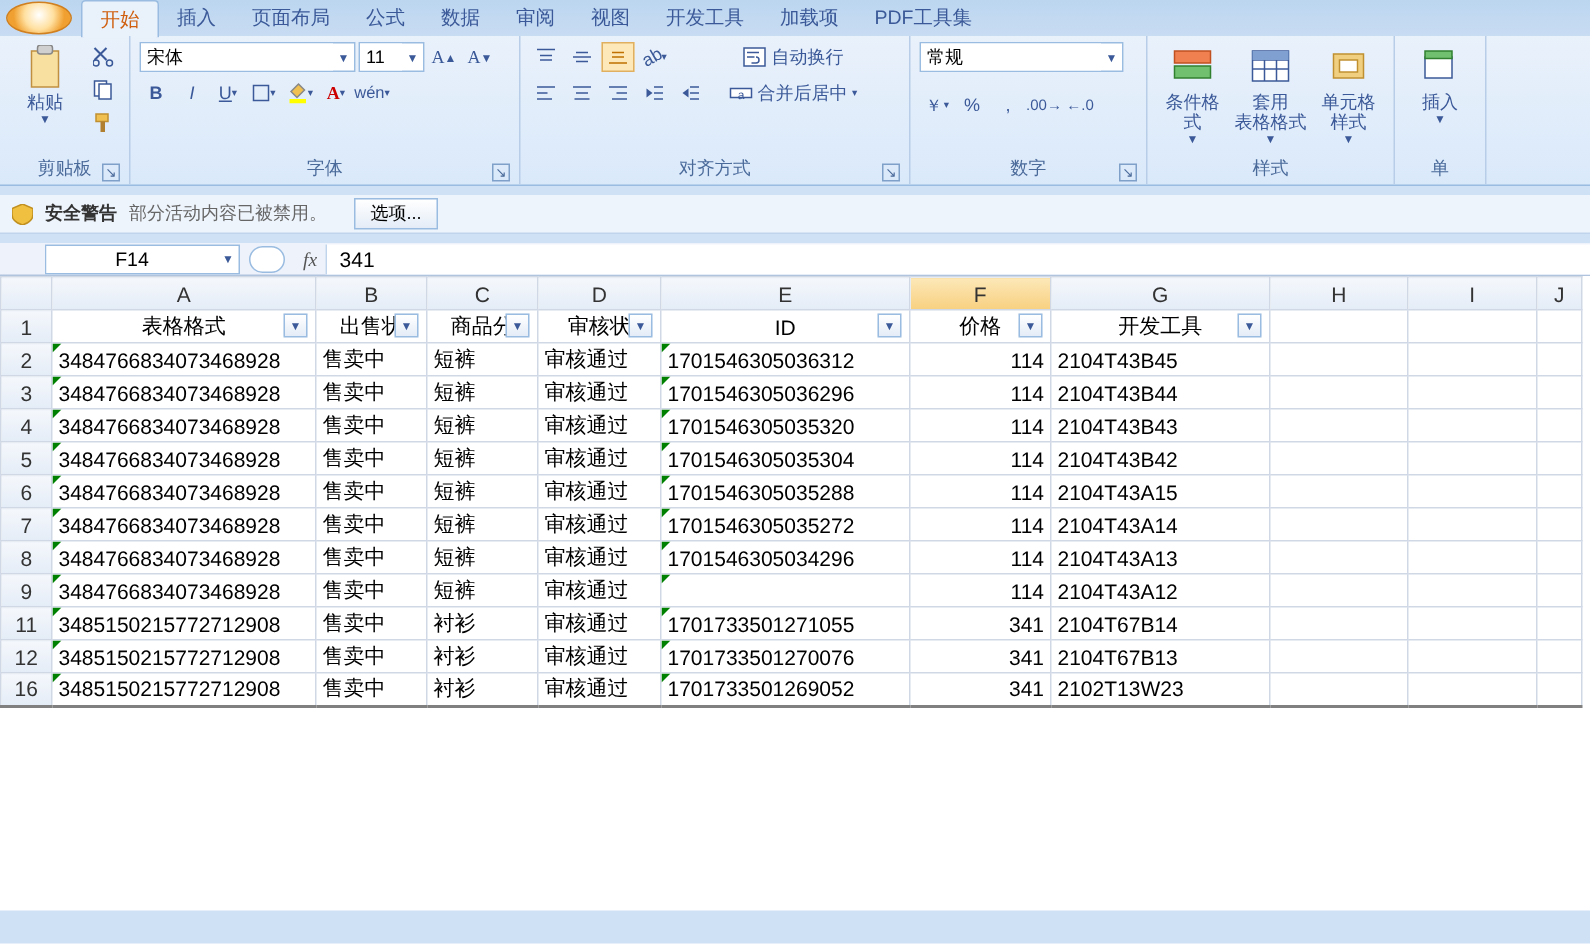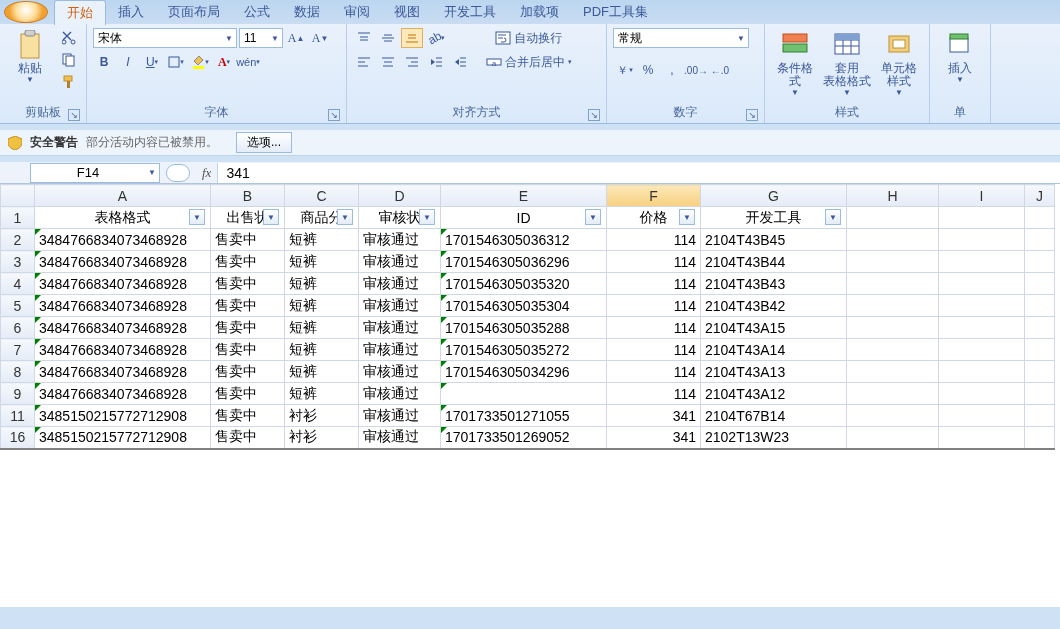--- a/index.html
+++ b/index.html
@@ -571,20 +571,33 @@
           <td class="txt" style="position:relative">售卖中</td>
           <td class="txt" style="position:relative">衬衫</td>
           <td class="txt" style="position:relative">审核通过</td>
           <td class="txt" style="position:relative"><span class="greentri"></span>1701733501271055</td>
           <td class="num" style="position:relative">341</td>
           <td class="txt" style="position:relative">2104T67B14</td>
           <td class="txt" style="position:relative"></td>
           <td class="txt" style="position:relative"></td>
           <td class="txt" style="position:relative"></td>
         </tr>
+        <tr>
+          <th class="rowh">12</th>
+          <td class="txt" style="position:relative"><span class="greentri"></span>3485150215772712908</td>
+          <td class="txt" style="position:relative">售卖中</td>
+          <td class="txt" style="position:relative">衬衫</td>
+          <td class="txt" style="position:relative">审核通过</td>
+          <td class="txt" style="position:relative"><span class="greentri"></span>1701733501270076</td>
+          <td class="num" style="position:relative">341</td>
+          <td class="txt" style="position:relative">2104T67B13</td>
+          <td class="txt" style="position:relative"></td>
+          <td class="txt" style="position:relative"></td>
+          <td class="txt" style="position:relative"></td>
+        </tr>
         <tr class="lastvis">
           <th class="rowh">16</th>
           <td class="txt" style="position:relative"><span class="greentri"></span>3485150215772712908</td>
           <td class="txt" style="position:relative">售卖中</td>
           <td class="txt" style="position:relative">衬衫</td>
           <td class="txt" style="position:relative">审核通过</td>
           <td class="txt" style="position:relative"><span class="greentri"></span>1701733501269052</td>
           <td class="num" style="position:relative">341</td>
           <td class="txt" style="position:relative">2102T13W23</td>
           <td class="txt" style="position:relative"></td>

